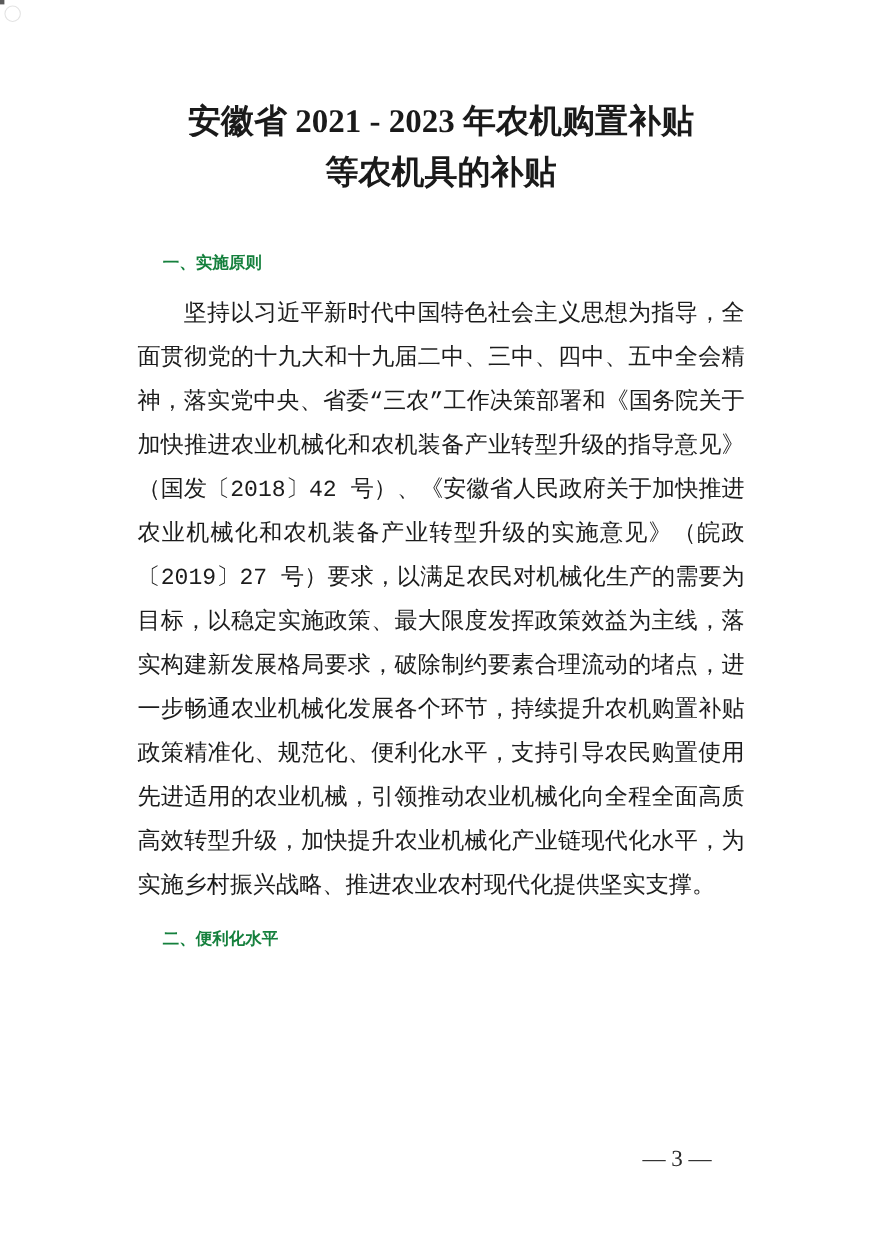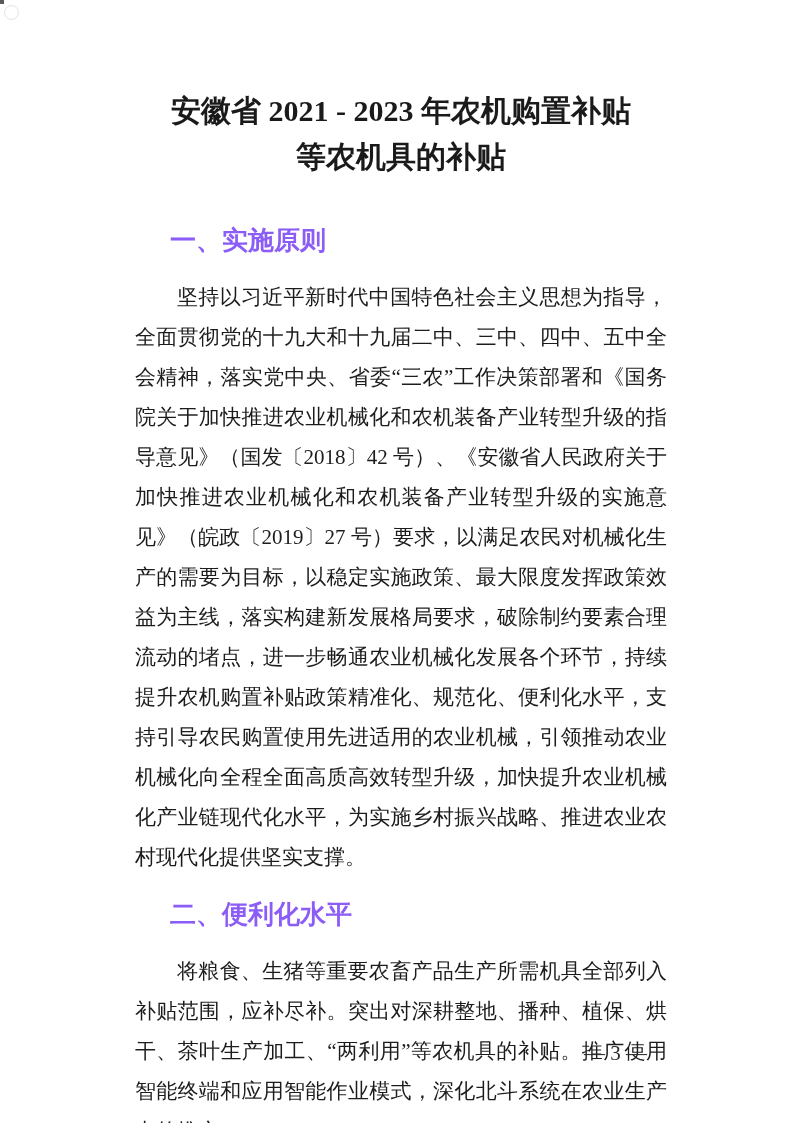--- a/index.html
+++ b/index.html
@@ -34,30 +34,31 @@
     margin-top: 40px;
     font-family: "Liberation Serif", "DejaVu Serif", serif;
     font-size: 21px;
     line-height: 40px;
     text-align: justify;
     color: #1c1c1c;
   }
   .section-heading {
     margin: 0;
     font-family: "Liberation Sans", "DejaVu Sans", sans-serif;
-    font-size: 26px;
+    font-size: 15px;
     line-height: 40px;
     font-weight: 700;
     text-indent: 2em;
     text-align: left;
-    color: #8b5cf6;
+    color: #15803d;
   }
   .body-paragraph {
-    margin: 17px;
+    margin: 7px;
     text-indent: 2em;
+    font-family: Liberation Mono, monospace;
   }
   .page-number {
     position: absolute;
     top: 1033px;
     right: 147px;
     font-family: "Liberation Serif", "DejaVu Serif", serif;
     font-size: 21px;
     line-height: 40px;
     color: #2a2a2a;
     white-space: pre;
@@ -96,19 +97,18 @@
   </h1>
 
   <div class="doc-content">
 
     <h2 class="section-heading">一、实施原则</h2>
 
     <p class="body-paragraph">坚持以习近平新时代中国特色社会主义思想为指导，全面贯彻党的十九大和十九届二中、三中、四中、五中全会精神，落实党中央、省委“三农”工作决策部署和《国务院关于加快推进农业机械化和农机装备产业转型升级的指导意见》（国发〔2018〕42 号）、《安徽省人民政府关于加快推进农业机械化和农机装备产业转型升级的实施意见》（皖政〔2019〕27 号）要求，以满足农民对机械化生产的需要为目标，以稳定实施政策、最大限度发挥政策效益为主线，落实构建新发展格局要求，破除制约要素合理流动的堵点，进一步畅通农业机械化发展各个环节，持续提升农机购置补贴政策精准化、规范化、便利化水平，支持引导农民购置使用先进适用的农业机械，引领推动农业机械化向全程全面高质高效转型升级，加快提升农业机械化产业链现代化水平，为实施乡村振兴战略、推进农业农村现代化提供坚实支撑。</p>
 
     <h2 class="section-heading">二、便利化水平</h2>
 
-    <p class="body-paragraph">将粮食、生猪等重要农畜产品生产所需机具全部列入补贴范围，应补尽补。突出对深耕整地、播种、植保、烘干、茶叶生产加工、“两利用”等农机具的补贴。推广使用智能终端和应用智能作业模式，深化北斗系统在农业生产中的推广</p>
 
   </div>
 
   <div class="page-number">— 3 —</div>
 
 </div>
 
 </body></html>

